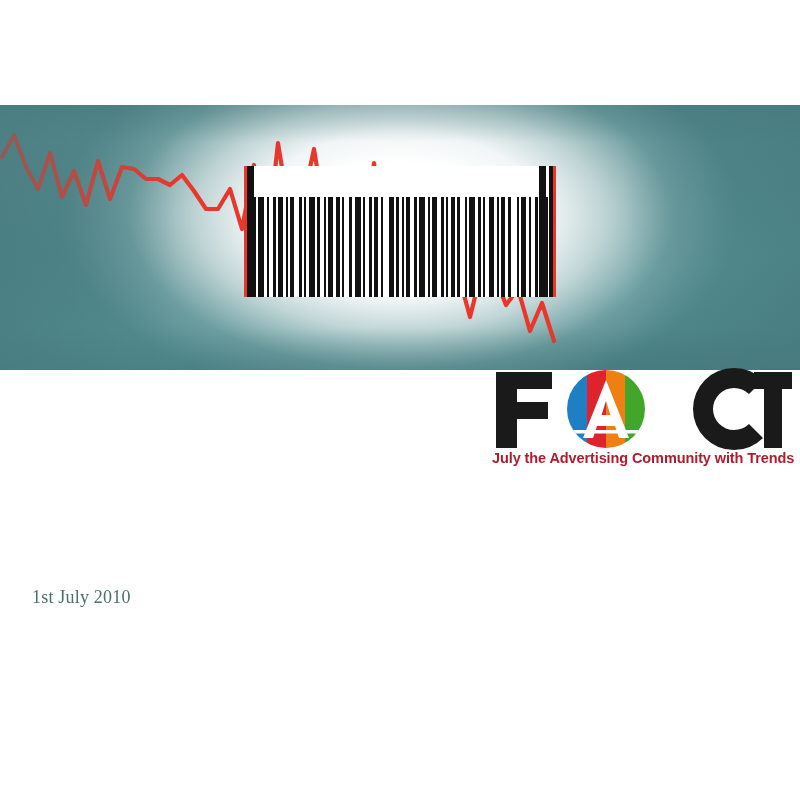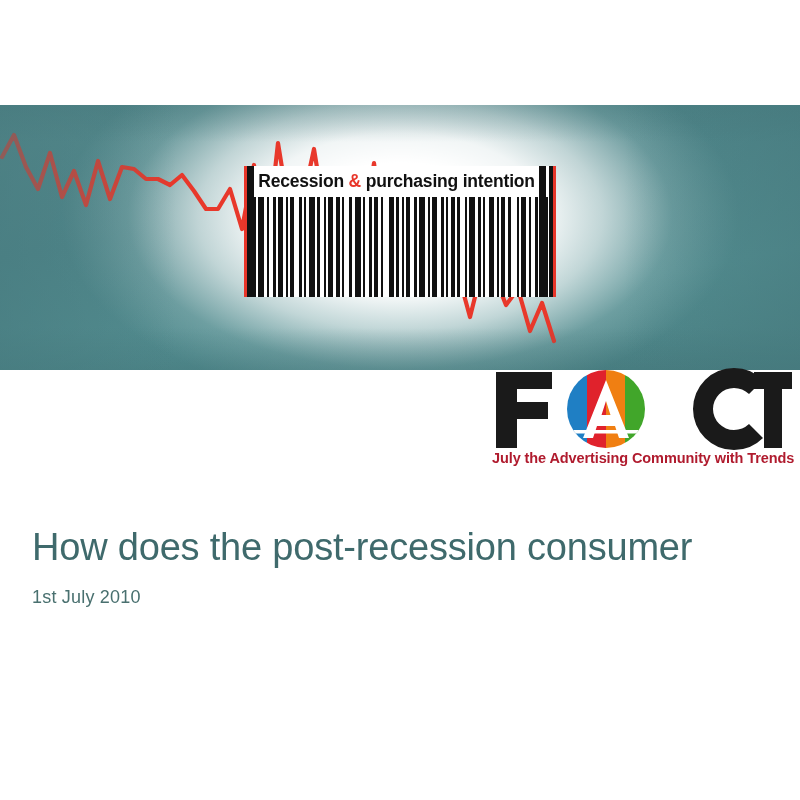--- a/index.html
+++ b/index.html
@@ -201,21 +201,21 @@
     margin: 0;
     font-family: "Liberation Sans", sans-serif;
     font-weight: 400;
     font-size: 38px;
     line-height: 1.34;
     color: #3f6a6c;
     letter-spacing: -0.2px;
   }
   #slide-date {
     margin: 14px 0 0 0;
-    font-family: Liberation Sans, sans-serif;
+    font-family: Liberation Serif, serif;
     font-weight: 400;
     font-size: 18px;
     color: #49706f;
     letter-spacing: 0.2px;
   }
 </style>
 </head>
 <body>
 
 <div id="slide">
@@ -339,26 +339,20 @@
         <span class="gap" style="width: 2px;"></span>
         <span class="bar" style="width: 2px; background: rgb(17, 17, 17);"></span>
         <span class="gap" style="width: 3px;"></span>
         <span class="bar" style="width: 6px; background: rgb(17, 17, 17);"></span>
       </div>
 
     <div id="bc-tall-left"></div>
     <div id="bc-tall-right-a"></div>
     <div id="bc-tall-right-b"></div>
 
-    <div id="bc-title">
-      <span class="bc-endbar"></span>
-      <span id="bc-title-text">Recession <span class="amp">&amp;</span> purchasing intention</span>
-      <span class="bc-endbar"></span>
-      <span class="bc-endbar thin"></span>
-    </div>
   </div>
 
   <div id="logo">
     <div id="logo-mark">
       <svg viewBox="0 0 300 82" aria-hidden="true">
 
         <g>
           <path fill="#1a1a1a" d="M4 4 h56 v17 h-35 v13 h31 v17 h-31 v29 h-21 z"></path>
         </g>
 
@@ -392,18 +386,18 @@
           <path fill="#1a1a1a" d="M262 4 h38 v17 h-38 z"></path>
           <path fill="#1a1a1a" d="M272 4 h18 v76 h-18 z"></path>
         </g>
       </svg>
     </div>
     <div id="logo-tagline">July the Advertising Community with Trends</div>
   </div>
 
   <div id="title-block">
     <h1 id="slide-title">
-      <span>How does the post-recession consumer</span><br>
+      <br>
     </h1>
     <p id="slide-date">1st July 2010</p>
   </div>
 
 </div>
 
 </body></html>

